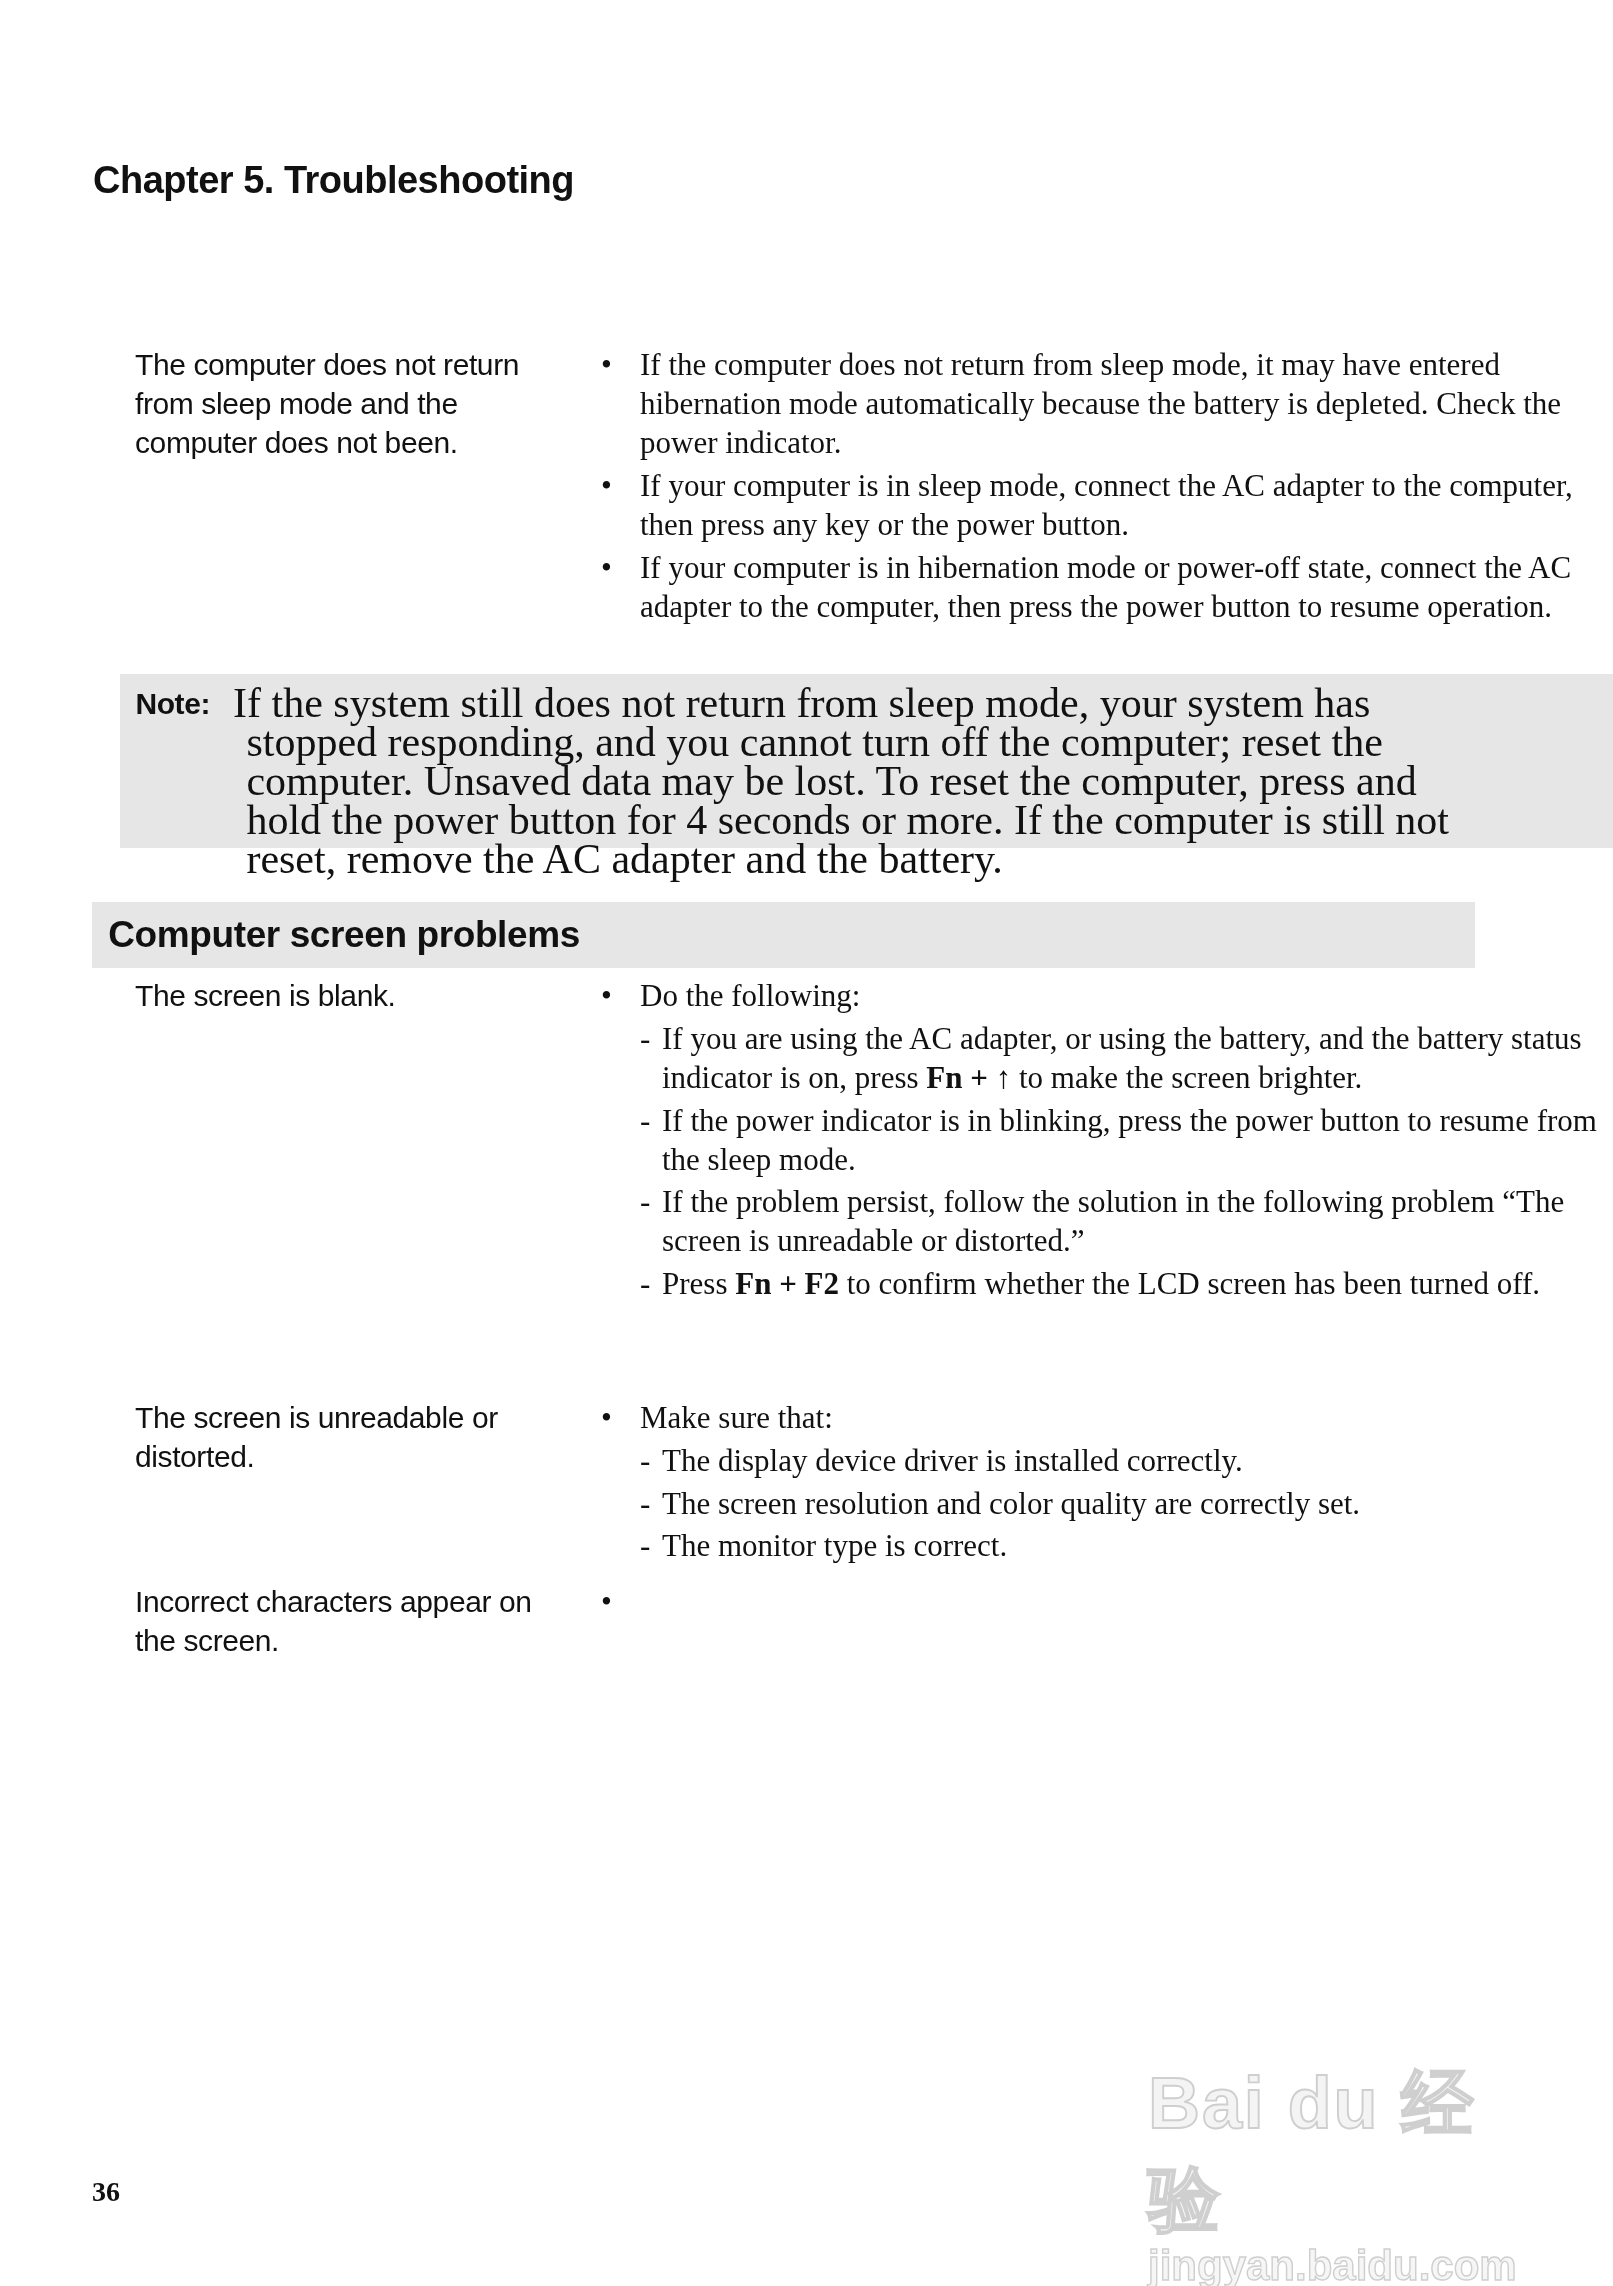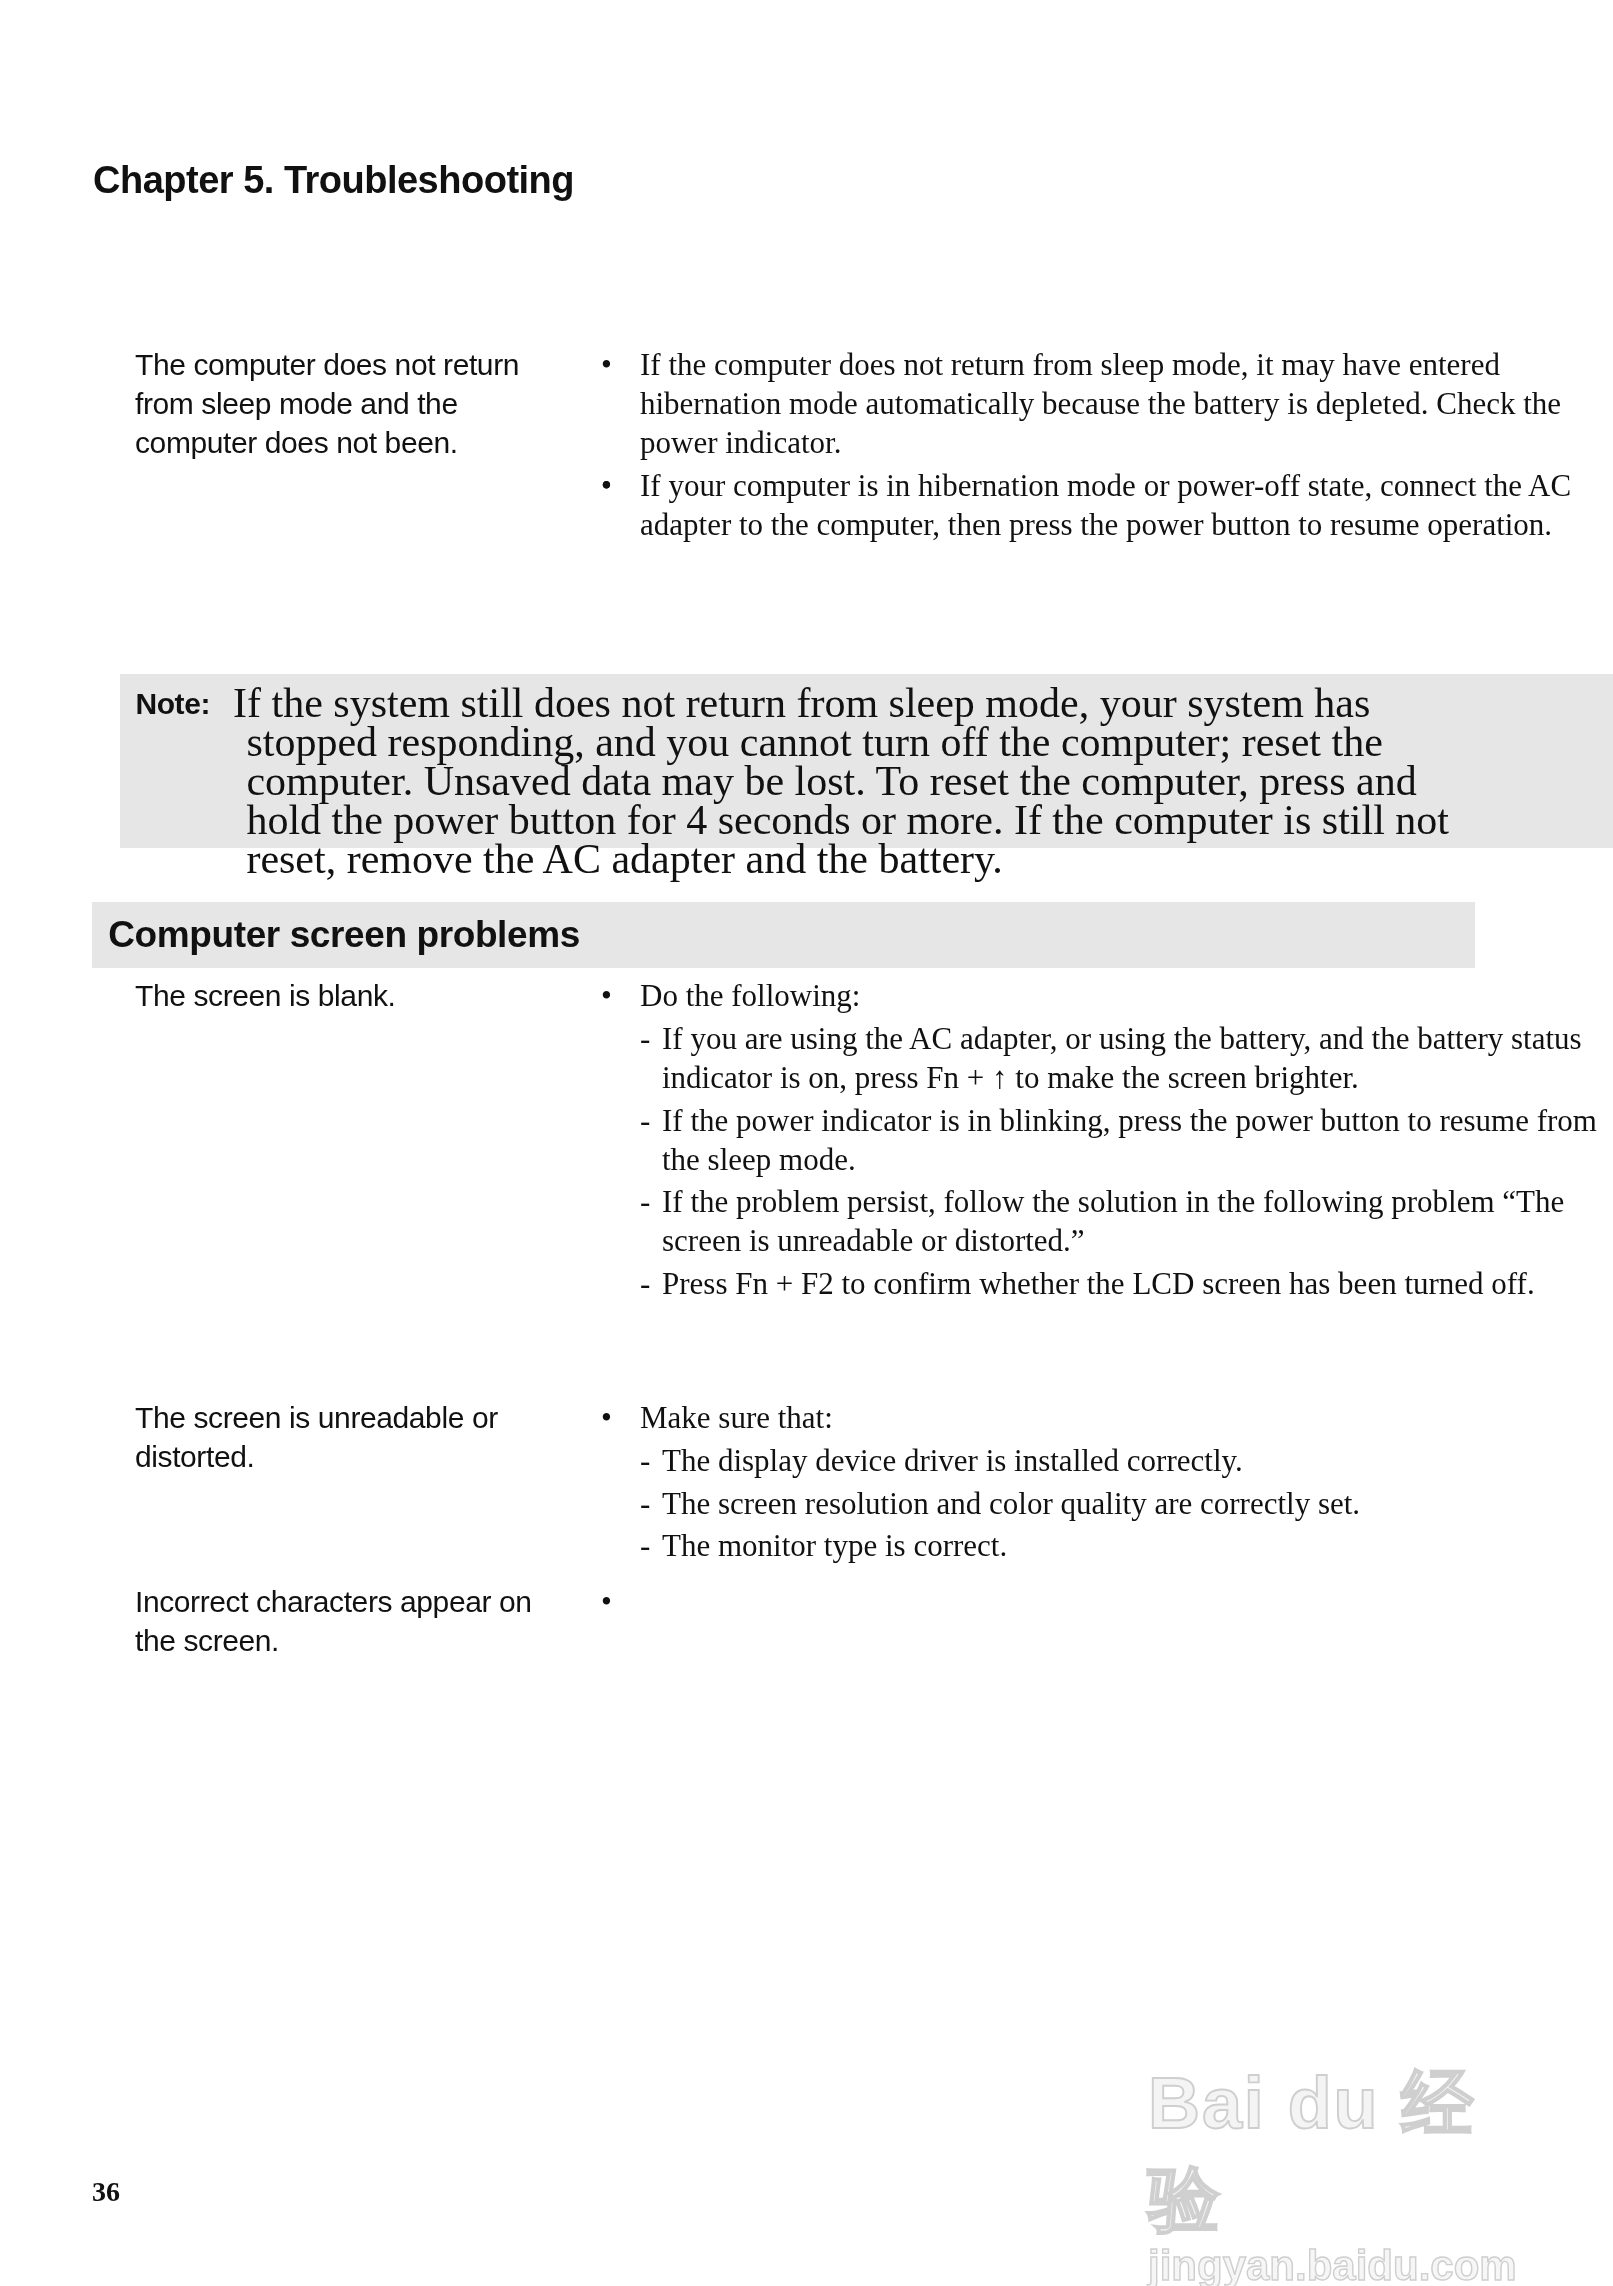--- a/index.html
+++ b/index.html
@@ -16,36 +16,37 @@
   .sub .dash { position:absolute; left:0; top:0; }
   .note { position:absolute; left:120px; top:674px; width:1531px; height:174px; background:#e6e6e6; }
   .note .lbl { position:absolute; left:15.4px; top:9.6px; font-size:30px; font-weight:bold; line-height:39px; letter-spacing:-0.4px; }
   .note .txt { position:absolute; left:113px; top:9.6px; width:1230px; font-size:42px; line-height:39px; text-indent:-13.4px; padding-left:13.4px; }
   .sect { position:absolute; left:92px; top:902px; width:1383px; height:66px; background:#e6e6e6; }
   .sect .ttl { position:absolute; left:16.3px; top:11.5px; font-size:37px; font-weight:bold; letter-spacing:-0.4px; }
   .pagenum { position:absolute; left:92px; top:2176px; font-size:28px; font-weight:bold; }
   .wm { position:absolute; left:1148px; top:2056px; width:384px; height:183px; color:#dcdcdc; }
   .wm .brand { font-size:72px; font-weight:bold; letter-spacing:1.9px; -webkit-text-stroke:1.9px #cfcfcf; color:#f4f4f4; }
   .wm .url { font-size:42px; font-weight:bold; -webkit-text-stroke:1.4px #cfcfcf; color:#f6f6f6; margin-top:-5.8px; }
-  b.k { font-weight:normal; }
+  b.k { font-weight:bold; }
 </style>
 </head>
 <body>
 
 <div class="chapter sans">Chapter 5. Troubleshooting</div>
 
 <div class="row" style="top:345px;">
   <div class="q sans">The computer does not return from sleep mode and the computer does not been.</div>
   <div class="a serif">
     <div class="bullet-item">
       <span class="dot">•</span>
       <span>If the computer does not return from sleep mode, it may have entered hibernation mode automatically because the battery is depleted. Check the power indicator.</span>
     </div>
     <div class="bullet-item">
       <span class="dot">•</span>
+      <span>If your computer is in sleep mode, connect the AC adapter to the computer, then press any key or the power button.</span>
     </div>
     <div class="bullet-item">
       <span class="dot">•</span>
       <span>If your computer is in hibernation mode or power-off state, connect the AC adapter to the computer, then press the power button to resume operation.</span>
     </div>
   </div>
 </div>
 
 <div class="note">
   <div class="lbl sans">Note:</div>

